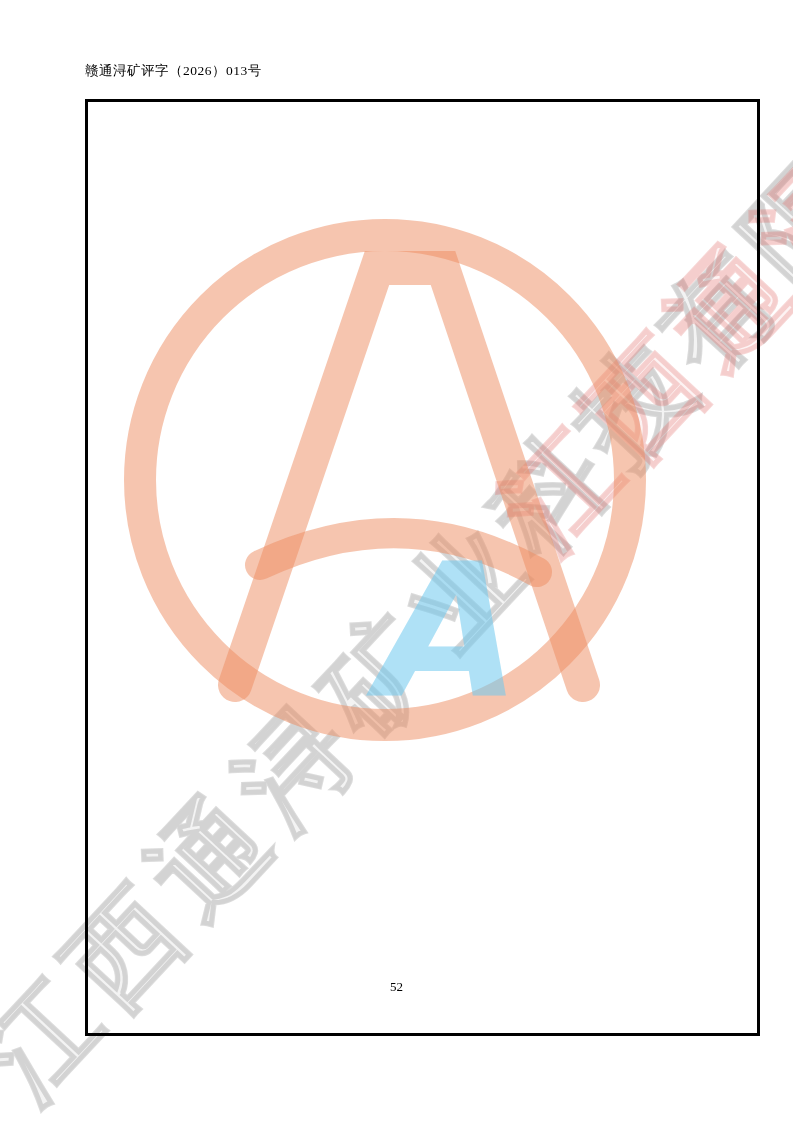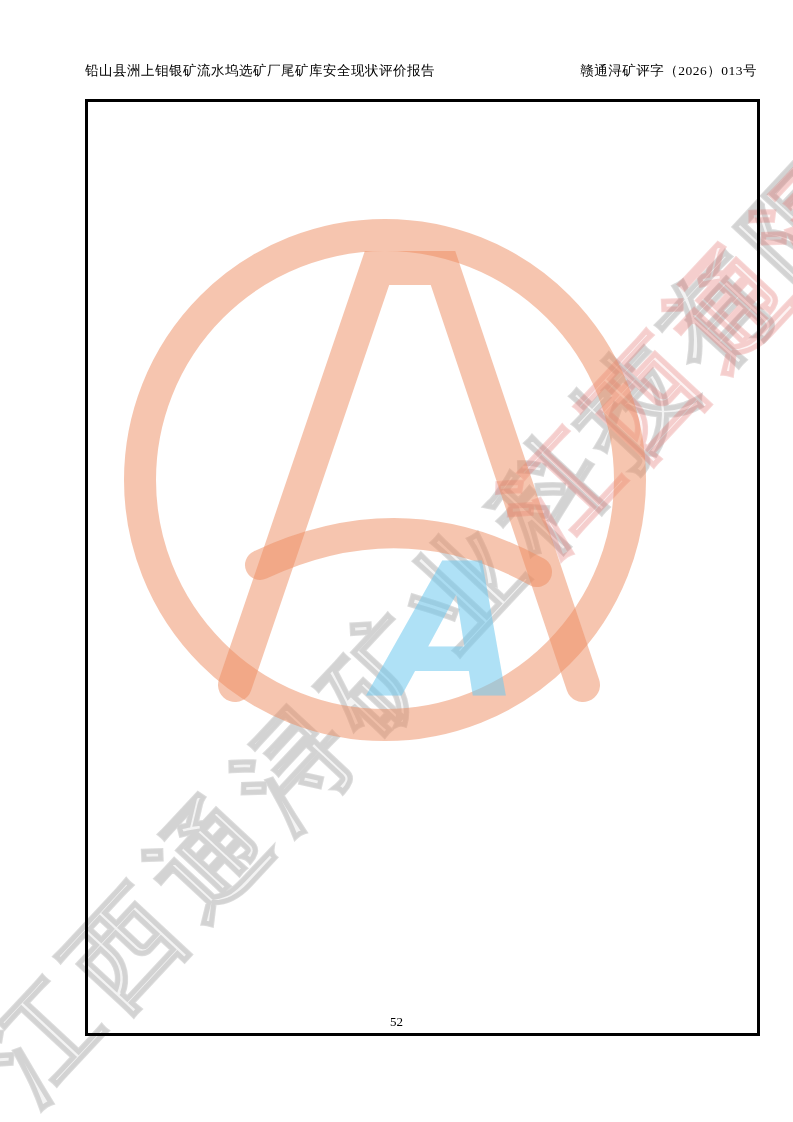--- a/index.html
+++ b/index.html
@@ -15,21 +15,21 @@
     font-size:13.5px;letter-spacing:0.5px;z-index:2;
   }
   
   .tbl-wrap{position:absolute;left:85px;top:99px;z-index:1;}
   table.eval{
     border-collapse:collapse;table-layout:fixed;width:672px;
     border:3px solid #000;
   }
   
   .page-num{
-    position:absolute;left:0;top:1014px;width:100%;
+    position:absolute;left:0;top:979px;width:100%;
     text-align:center;font-size:13px;z-index:2;
   }
   
   .wm{position:absolute;pointer-events:none;z-index:0;}
   .wm-text{
     font-family:"DejaVu Sans","Liberation Sans",sans-serif;
     font-weight:bold;font-size:110px;letter-spacing:14px;white-space:nowrap;
     transform-origin:0 0;transform:rotate(-47deg);
   }
   .wm-text.gray{
@@ -56,21 +56,20 @@
 <div class="wm wm-text gray">江西通浔矿业科技有限公司</div>
 <div class="wm wm-text red">江西通浔矿业科技有限公司</div>
 <svg class="wm wm-logo" width="560" height="560" viewBox="-280 -280 560 560">
   <circle r="245" fill="none" stroke="rgba(238,140,95,0.5)" stroke-width="32"></circle>
   <path d="M -150 205 L -8 -212 L 58 -212 L 198 205" fill="none" stroke="rgba(238,140,95,0.5)" stroke-width="34" stroke-linecap="round"></path>
   <path d="M -125 85 Q 18 18 152 92" fill="none" stroke="rgba(238,140,95,0.5)" stroke-width="30" stroke-linecap="round"></path>
 </svg>
 <div class="wm wm-blue-a">A</div>
 
 <div class="doc-header">
-  <span>铅山县洲上钼银矿流水坞选矿厂尾矿库安全现状评价报告</span>
   <span>赣通浔矿评字（2026）013号</span>
 </div>
 
 <div class="tbl-wrap">
   <table class="eval">
     <colgroup>
         <col style="width: 365px;">
         <col style="width: 60px;">
         <col style="width: 67px;">
         <col style="width: 61px;">

